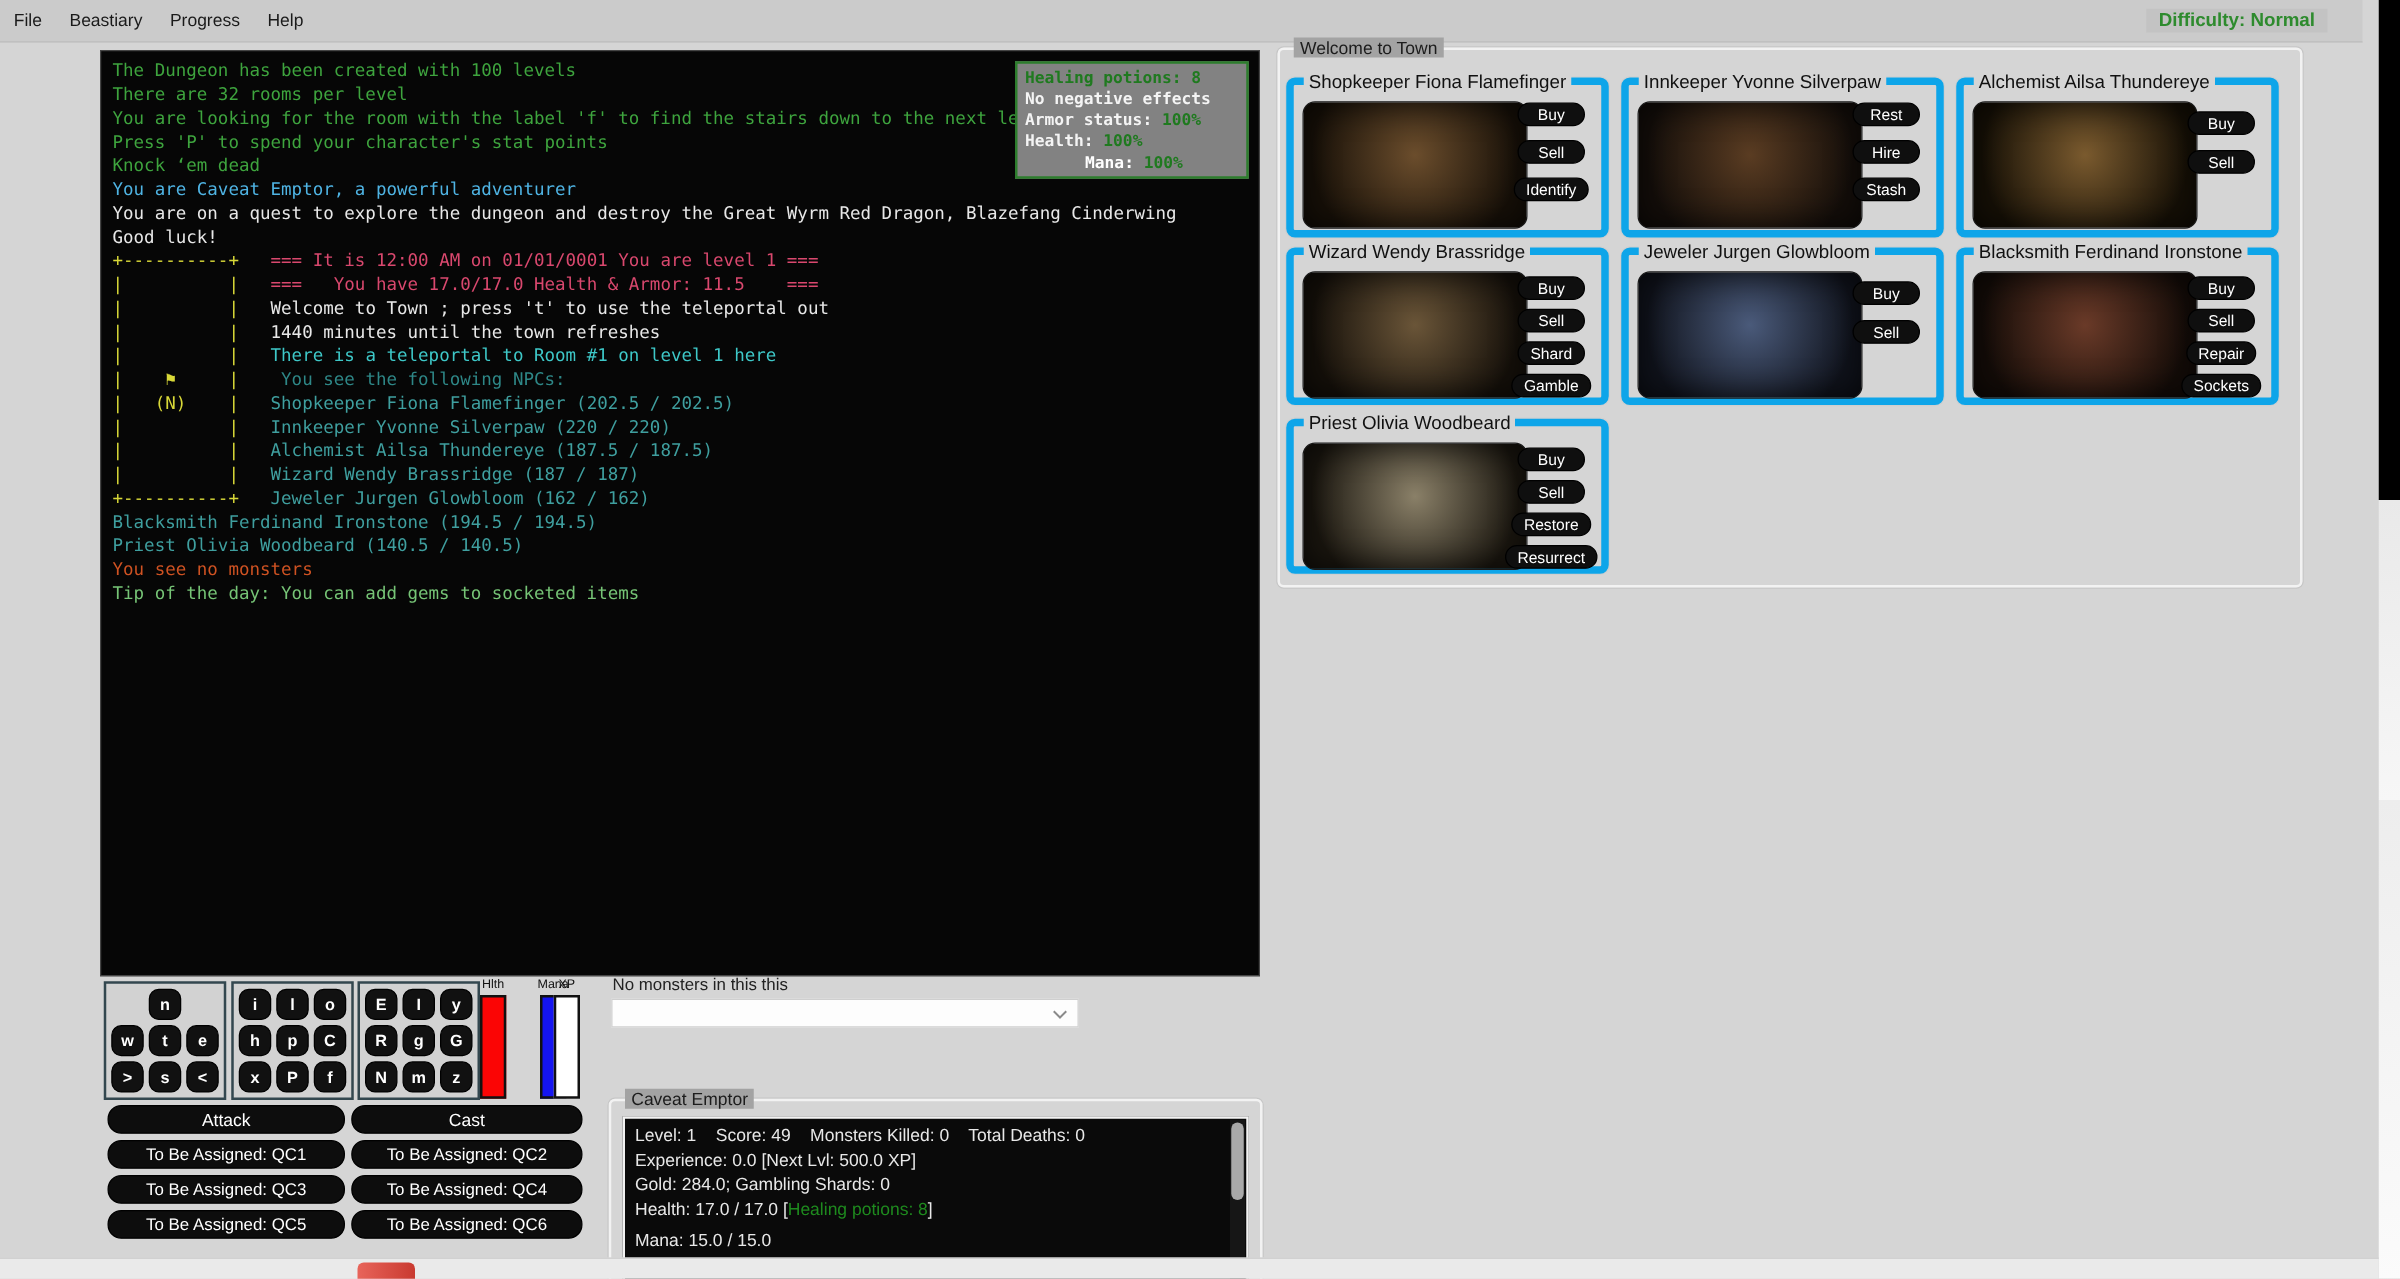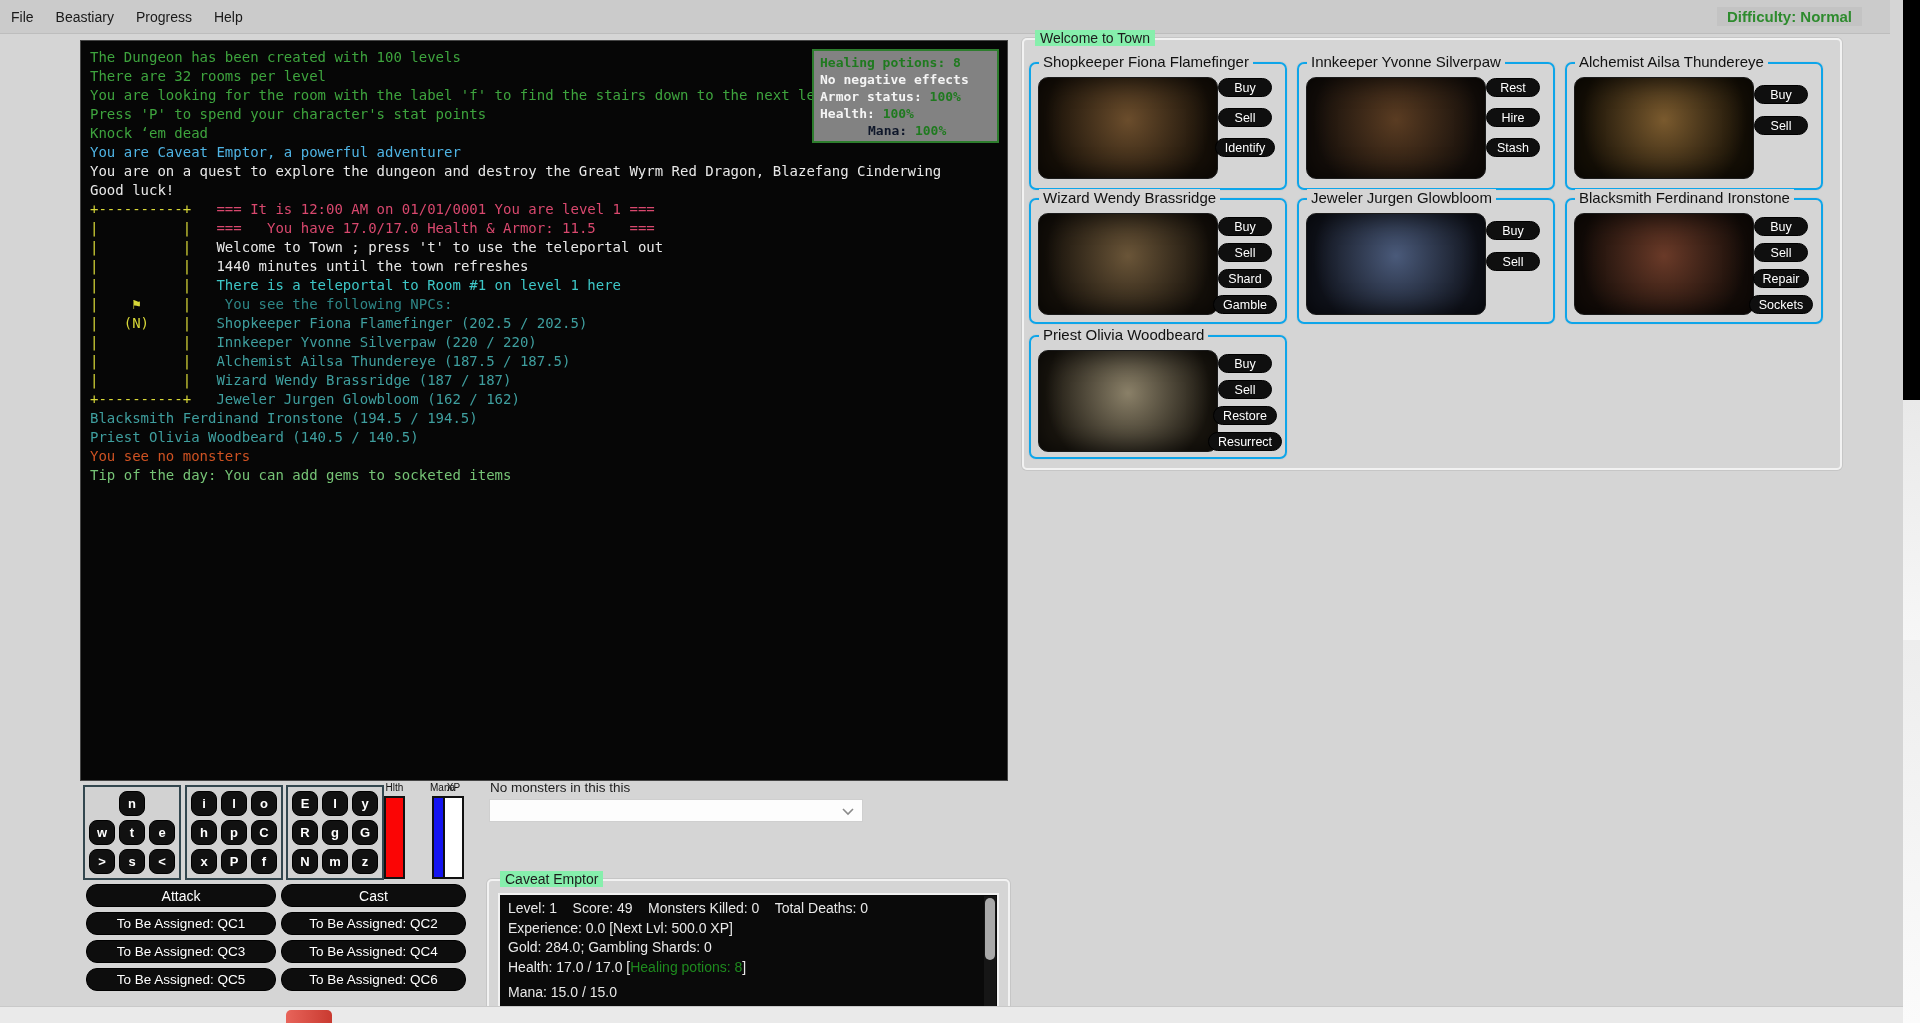--- a/index.html
+++ b/index.html
@@ -20,31 +20,31 @@
     font-size:14px;line-height:19px;}
   .tline{white-space:pre;min-height:19px;}
   .overlay{position:absolute;left:731px;top:8px;width:187px;height:94px;background:#828282;
     border:2px solid #2d7d2d;box-sizing:border-box;padding:3px 6px;
     font-family:"DejaVu Sans Mono",monospace;font-weight:bold;font-size:13px;line-height:17px;}
   .oline{white-space:pre;}
 
   
   .gb{position:absolute;border:2px solid #f2f2f2;border-radius:5px;
     box-shadow:0 0 0 1px #c6c6c6;}
-  .gb-label{position:absolute;top:-10px;left:11px;background:#86efac;padding:0 5px;
+  .gb-label{position:absolute;top:-10px;left:11px;background:#a3a3a3;padding:0 5px;
     font-size:14px;color:#1c1c1c;white-space:nowrap;}
 
   .town{left:1022px;top:38px;width:816px;height:428px;}
   .monster{left:1022px;top:486px;width:816px;height:512px;}
   .monster-black{position:absolute;left:7px;top:10px;width:472px;height:494px;background:#000;}
   .monster-gray{position:absolute;left:491px;top:11px;width:290px;height:162px;
     background:#757575;border-radius:9px;}
 
   
-  .card{position:absolute;width:258px;border:2px solid #0ea5e9;border-radius:7px;
+  .card{position:absolute;width:258px;border:6px solid #0ea5e9;border-radius:7px;
     box-shadow:0 0 0 1px #cfcfcf;box-sizing:border-box;}
   .r0{top:22px;height:128px;} .r1{top:158px;height:126px;} .r2{top:295px;height:124px;}
   .c0{left:5px;} .c1{left:273px;} .c2{left:541px;}
   .card-title{position:absolute;top:-11px;left:8px;background:#d5d5d5;padding:0 4px;
     font-size:15px;color:#111;white-space:nowrap;}
   .card-img{position:absolute;left:7px;top:13px;width:178px;height:100px;border-radius:10px;
     border:1px solid #1a1a1a;box-shadow:inset 0 0 26px rgba(0,0,0,.75);}
   .card-buttons{position:absolute;right:5px;top:0;width:70px;display:flex;
     flex-direction:column;align-items:center;}
   .card-buttons.n2{padding-top:21px;gap:12px;} .card-buttons.n3{padding-top:14px;gap:11px;}
@@ -109,21 +109,21 @@
     <span class="difficulty" style="color: rgb(46, 139, 46);">Difficulty: Normal</span>
   </div>
 
   <div class="terminal">
     <pre id="term"><div class="tline"><span style="color: rgb(62, 164, 62);">The Dungeon has been created with 100 levels</span></div><div class="tline"><span style="color: rgb(62, 164, 62);">There are 32 rooms per level</span></div><div class="tline"><span style="color: rgb(62, 164, 62);">You are looking for the room with the label 'f' to find the stairs down to the next level</span></div><div class="tline"><span style="color: rgb(62, 164, 62);">Press 'P' to spend your character's stat points</span></div><div class="tline"><span style="color: rgb(62, 164, 62);">Knock ‘em dead</span></div><div class="tline"><span style="color: rgb(79, 180, 228);">You are Caveat Emptor, a powerful adventurer</span></div><div class="tline"><span style="color: rgb(232, 232, 232);">You are on a quest to explore the dungeon and destroy the Great Wyrm Red Dragon, Blazefang Cinderwing</span></div><div class="tline"><span style="color: rgb(232, 232, 232);">Good luck!</span></div><div class="tline"><span style="color: rgb(216, 216, 56);">+----------+</span><span style="color: rgb(217, 72, 110);">   === It is 12:00 AM on 01/01/0001 You are level 1 ===</span></div><div class="tline"><span style="color: rgb(216, 216, 56);">|          |</span><span style="color: rgb(217, 72, 110);">   ===   You have 17.0/17.0 Health &amp; Armor: 11.5    ===</span></div><div class="tline"><span style="color: rgb(216, 216, 56);">|          |</span><span style="color: rgb(232, 232, 232);">   Welcome to Town ; press 't' to use the teleportal out</span></div><div class="tline"><span style="color: rgb(216, 216, 56);">|          |</span><span style="color: rgb(232, 232, 232);">   1440 minutes until the town refreshes</span></div><div class="tline"><span style="color: rgb(216, 216, 56);">|          |</span><span style="color: rgb(62, 200, 200);">   There is a teleportal to Room #1 on level 1 here</span></div><div class="tline"><span style="color: rgb(216, 216, 56);">|    ⚑     |</span><span style="color: rgb(46, 135, 135);">    You see the following NPCs:</span></div><div class="tline"><span style="color: rgb(216, 216, 56);">|   (N)    |</span><span style="color: rgb(63, 159, 159);">   Shopkeeper Fiona Flamefinger (202.5 / 202.5)</span></div><div class="tline"><span style="color: rgb(216, 216, 56);">|          |</span><span style="color: rgb(63, 159, 159);">   Innkeeper Yvonne Silverpaw (220 / 220)</span></div><div class="tline"><span style="color: rgb(216, 216, 56);">|          |</span><span style="color: rgb(63, 159, 159);">   Alchemist Ailsa Thundereye (187.5 / 187.5)</span></div><div class="tline"><span style="color: rgb(216, 216, 56);">|          |</span><span style="color: rgb(63, 159, 159);">   Wizard Wendy Brassridge (187 / 187)</span></div><div class="tline"><span style="color: rgb(216, 216, 56);">+----------+</span><span style="color: rgb(63, 159, 159);">   Jeweler Jurgen Glowbloom (162 / 162)</span></div><div class="tline"><span style="color: rgb(63, 159, 159);">Blacksmith Ferdinand Ironstone (194.5 / 194.5)</span></div><div class="tline"><span style="color: rgb(63, 159, 159);">Priest Olivia Woodbeard (140.5 / 140.5)</span></div><div class="tline"><span style="color: rgb(207, 82, 34);">You see no monsters</span></div><div class="tline"><span style="color: rgb(118, 196, 118);">Tip of the day: You can add gems to socketed items</span></div></pre>
     <div class="overlay" id="overlay">
         <div class="oline"><span style="color: rgb(31, 122, 31);">Healing potions: 8</span></div>
         <div class="oline"><span style="color: rgb(244, 244, 244);">No negative effects</span></div>
         <div class="oline"><span style="color: rgb(244, 244, 244);">Armor status: </span><span style="color: rgb(31, 122, 31);">100%</span></div>
         <div class="oline"><span style="color: rgb(244, 244, 244);">Health: </span><span style="color: rgb(31, 122, 31);">100%</span></div>
-        <div class="oline"><span style="color: #0f172a; padding-left: 48px;">Mana: </span><span style="color: rgb(31, 122, 31);">100%</span></div>
+        <div class="oline"><span style="color: #ffffff; padding-left: 48px;">Mana: </span><span style="color: rgb(31, 122, 31);">100%</span></div>
       </div>
   </div>
 
   <div class="gb town">
     <span class="gb-label">Welcome to Town</span>
     <div id="npc-cards">
         <div class="card r0 c0">
           <span class="card-title">Shopkeeper Fiona Flamefinger</span>
           <div class="card-img" style="background: radial-gradient(circle at 50% 42%, rgb(107, 77, 44), rgb(23, 16, 8) 78%);"></div>
           <div class="card-buttons n3">

